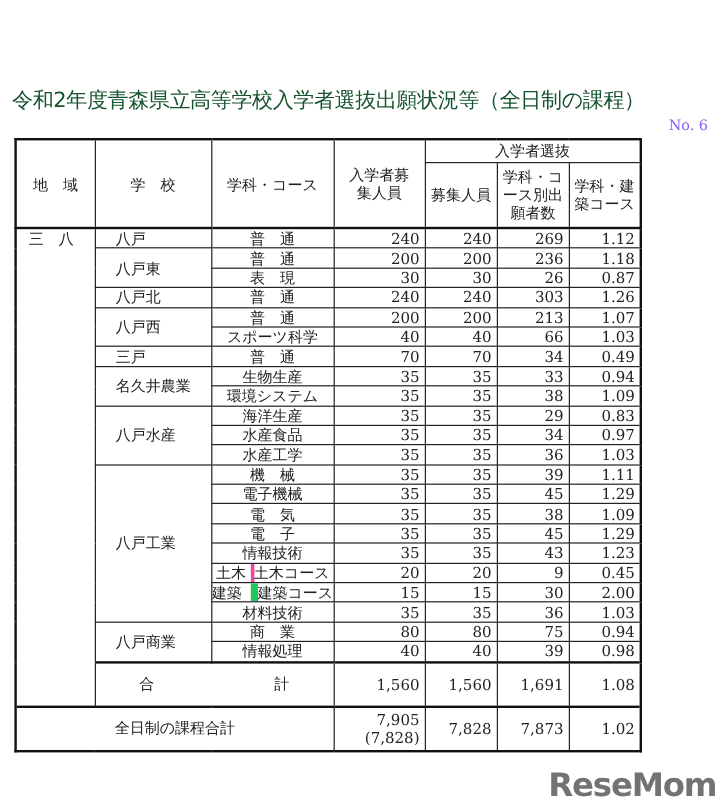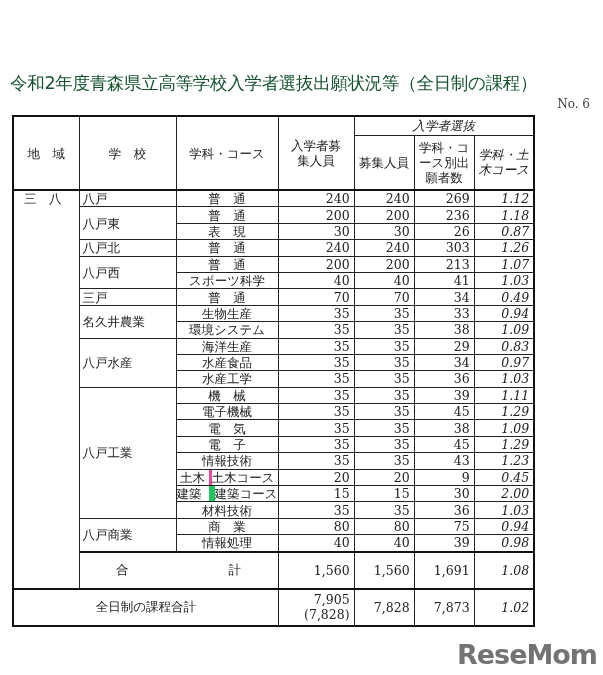--- a/index.html
+++ b/index.html
@@ -1,30 +1,30 @@
 <!DOCTYPE html>
 <html><head>
 <meta charset="utf-8">
 <style>
   html, body { margin:0; padding:0; background:#fff; }
   body { width:603px; height:675px; position:relative; overflow:hidden;
          font-family: "DejaVu Serif", "Liberation Serif", serif; color:#222; }
   .title { position:absolute; left:10px; top:71px; font-family:"DejaVu Sans","Liberation Sans",sans-serif;
            font-size:17.5px; letter-spacing:-0.3px; color:#14532d; white-space:nowrap; }
-  .pageno { position:absolute; right:13px; top:97px; font-size:12px; color:#404040; }
+  .pageno { position:absolute; right:13px; top:97px; font-size:12px; color:#8b5cf6; }
   table { position:absolute; left:12px; top:115px; border-collapse:collapse; table-layout:fixed;
           font-size:12.5px; }
   td, th { border:1px solid #222; padding:0 3px; font-weight:normal; white-space:nowrap; overflow:hidden; }
   th { text-align:center; line-height:15px; font-size:12.5px; }
   td.num { text-align:right; padding-right:4px; }
   td.ctr { text-align:center;margin-left:30px; }
-  td.lft { text-align:left; padding-left:3px; }
+  td.lft { text-align:left; padding-left:17px; }
   tr.r td { height:15.4px; line-height:15px; }
   .thick-l { border-left:2px solid #111 !important;text-align:center; }
-  .thick-r { border-right:2px solid #111 !important;font-style:italic; }
+  .thick-r { border-right:2px solid #111 !important; }
   .thick-t { border-top:2px solid #111 !important; }
   .thick-b { border-bottom:2px solid #111 !important; }
   .wm { position:absolute; right:6px; bottom:5px; font-family:"DejaVu Sans","Liberation Sans",sans-serif;
         font-weight:bold; font-size:27px; color:rgba(90,90,90,0.85); letter-spacing:-1px; }
 </style>
 </head>
 <body>
 
 <div class="title">令和2年度青森県立高等学校入学者選抜出願状況等（全日制の課程）</div>
 <div class="pageno">No. 6</div>
@@ -43,21 +43,21 @@
       <tr style="height:19px">
     <th rowspan="2" class="thick-l thick-t thick-b">地　域</th>
     <th rowspan="2" class="thick-t thick-b">学　校</th>
     <th rowspan="2" class="thick-t thick-b">学科・コース</th>
     <th rowspan="2" class="thick-t thick-b" style="white-space:normal;padding:0 8px">入学者募集人員</th>
     <th colspan="3" class="thick-t thick-r">入学者選抜</th>
   </tr>
   <tr style="height:55px">
     <th class="thick-b">募集人員</th>
     <th class="thick-b" style="white-space:normal">学科・コース別出願者数</th>
-    <th class="thick-b thick-r" style="white-space:normal">学科・土木コース</th>
+    <th class="thick-b thick-r" style="white-space:normal">学科・建築コース</th>
   </tr>
 
   <tr class="r">
     <td rowspan="23" class="thick-l lft" style="vertical-align:top;padding-left:10px">三　八</td>
     <td class="lft">八戸</td>
     <td class="ctr">普　通</td>
     <td class="num">240</td>
     <td class="num">240</td>
     <td class="num">269</td>
     <td class="num thick-r">1.12</td>
@@ -90,21 +90,21 @@
     <td class="ctr">普　通</td>
     <td class="num">200</td>
     <td class="num">200</td>
     <td class="num">213</td>
     <td class="num thick-r">1.07</td>
   </tr>
   <tr class="r">
     <td class="ctr">スポーツ科学</td>
     <td class="num">40</td>
     <td class="num">40</td>
-    <td class="num">41</td>
+    <td class="num">66</td>
     <td class="num thick-r">1.03</td>
   </tr>
   <tr class="r">
     <td class="lft">三戸</td>
     <td class="ctr">普　通</td>
     <td class="num">70</td>
     <td class="num">70</td>
     <td class="num">34</td>
     <td class="num thick-r">0.49</td>
   </tr>

